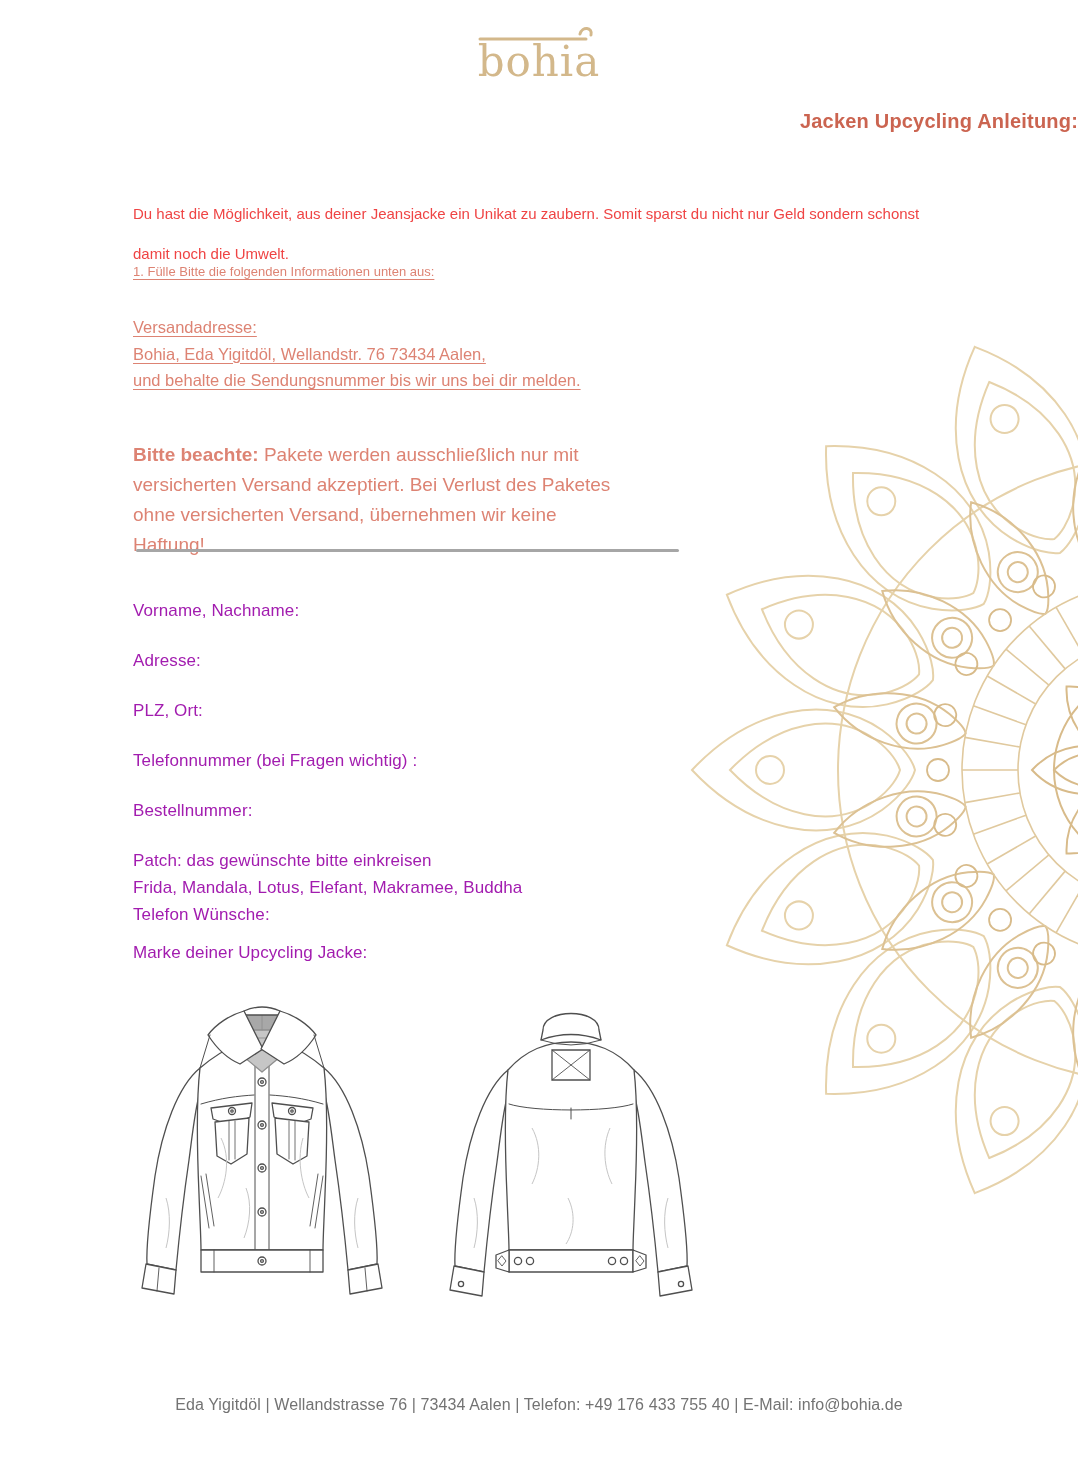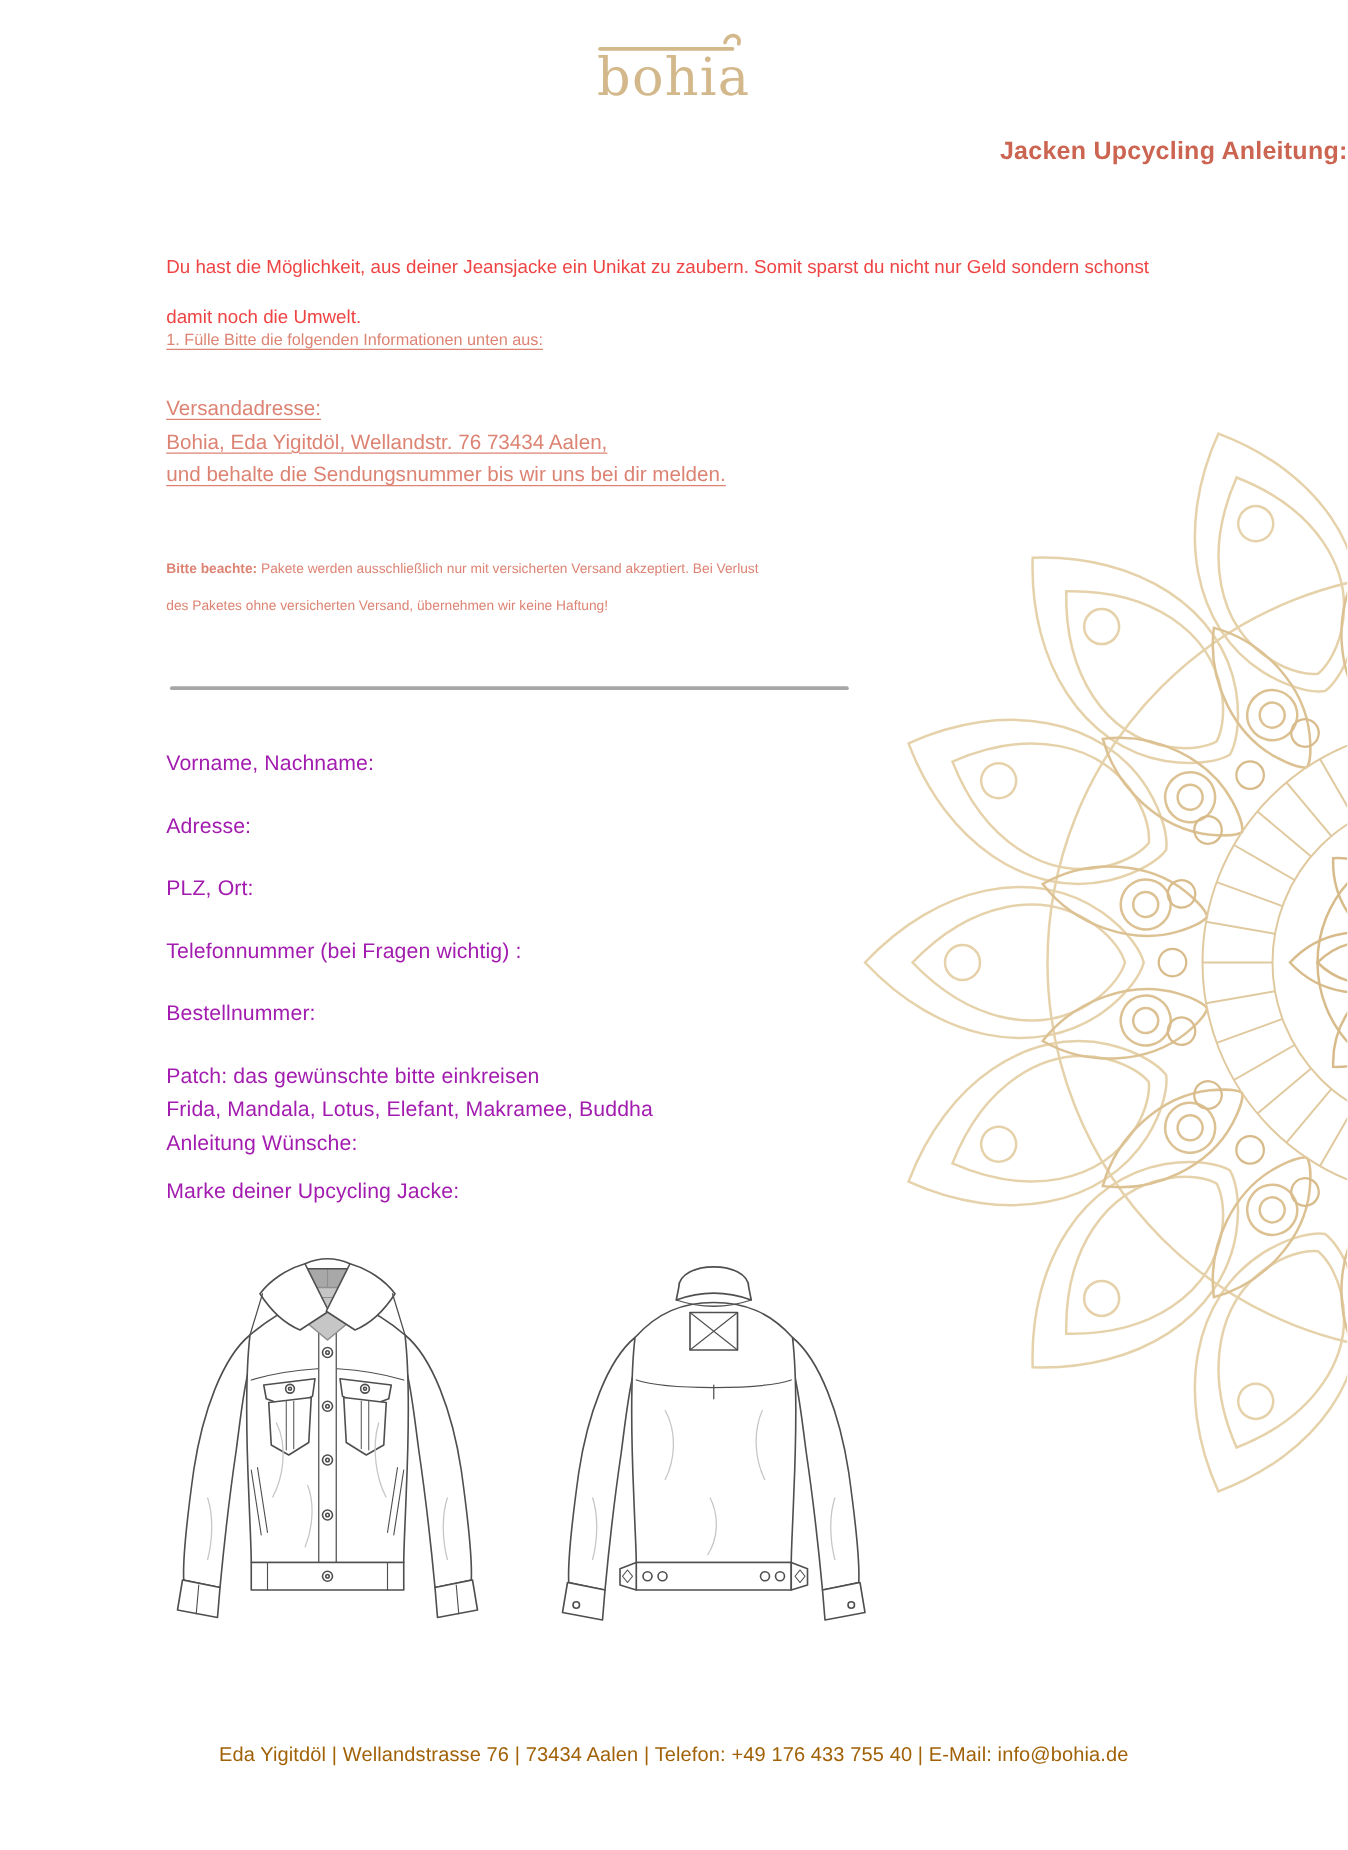--- a/index.html
+++ b/index.html
@@ -23,35 +23,35 @@
     text-decoration:underline;text-underline-offset:3px;text-decoration-thickness:1px;
   }
   .step2{
     position:absolute;top:314px;left:133px;
     font-size:16.5px;line-height:26.5px;color:#dd8373;
   }
   .step2 .u-line{display:inline-block;text-decoration:underline;text-underline-offset:3px;text-decoration-thickness:1px;}
   .step2 .row{display:block;}
   .notice{
     position:absolute;top:440px;left:133px;width:492px;
-    font-size:11px;line-height:30px;color:#dd8373;
+    font-size:19px;line-height:30px;color:#dd8373;
   }
   .notice b{font-weight:bold;}
   .divider{position:absolute;top:549px;left:136px;width:543px;height:3px;background:#a6a6a6;border-radius:2px;}
   .form{
     position:absolute;top:597px;left:133px;
     font-size:17px;line-height:27px;color:#a21caf;letter-spacing:.1px;
   }
   .field{height:27px;margin-bottom:23px;}
   .group-line{height:27px;}
   .brand-group{margin-top:11px;}
   .jackets{position:absolute;top:998px;left:126px;display:flex;gap:30px;}
   .footer{
     position:absolute;top:1396px;left:0;right:0;text-align:center;
-    font-size:16px;color:#a16207;letter-spacing:.1px;
+    font-size:16px;color:#737373;letter-spacing:.1px;
   }
   .mandala-wrap{position:absolute;top:270px;left:650px;width:1000px;height:1000px;pointer-events:none;}
 </style>
 </head>
 <body>
 
 <div class="page">
 
   <div class="mandala-wrap">
     <svg width="1000" height="1000" viewBox="0 0 1000 1000">
@@ -227,21 +227,21 @@
 
   <div class="form">
     <div class="field">Vorname, Nachname:</div>
     <div class="field">Adresse:</div>
     <div class="field">PLZ, Ort:</div>
     <div class="field">Telefonnummer (bei Fragen wichtig) :</div>
     <div class="field">Bestellnummer:</div>
     <div class="patch-group">
       <div class="group-line">Patch: das gewünschte bitte einkreisen</div>
       <div class="group-line">Frida, Mandala, Lotus, Elefant, Makramee, Buddha</div>
-      <div class="group-line">Anleitung Wünsche:</div>
+      <div class="group-line">Telefon Wünsche:</div>
     </div>
     <div class="brand-group">
       <div class="group-line">Marke deiner Upcycling Jacke:</div>
     </div>
   </div>
 
   <div class="jackets">
 
     <svg width="272" height="322" viewBox="0 0 272 322">
       <g stroke="#4f4f4f" stroke-width="1.3" stroke-linejoin="round" stroke-linecap="round" fill="#ffffff">

